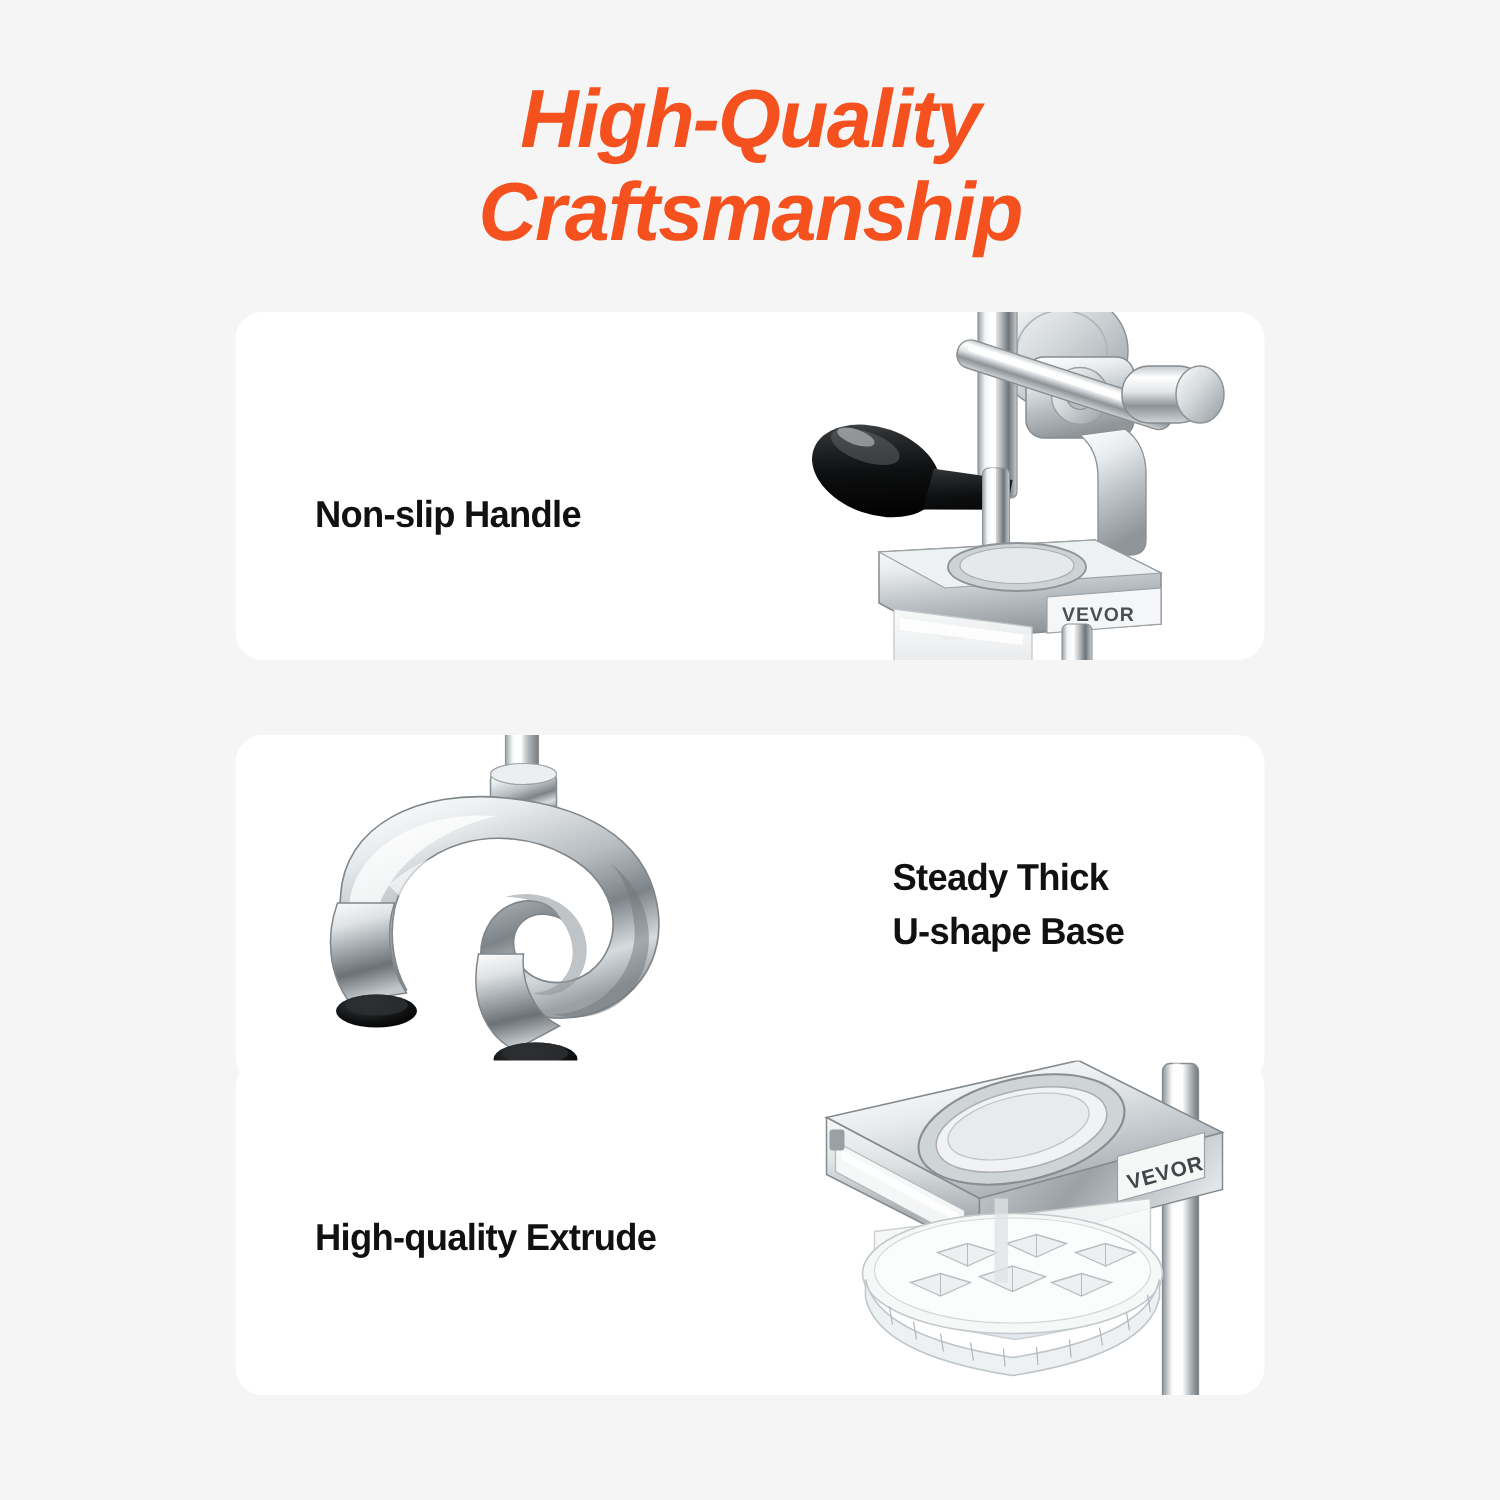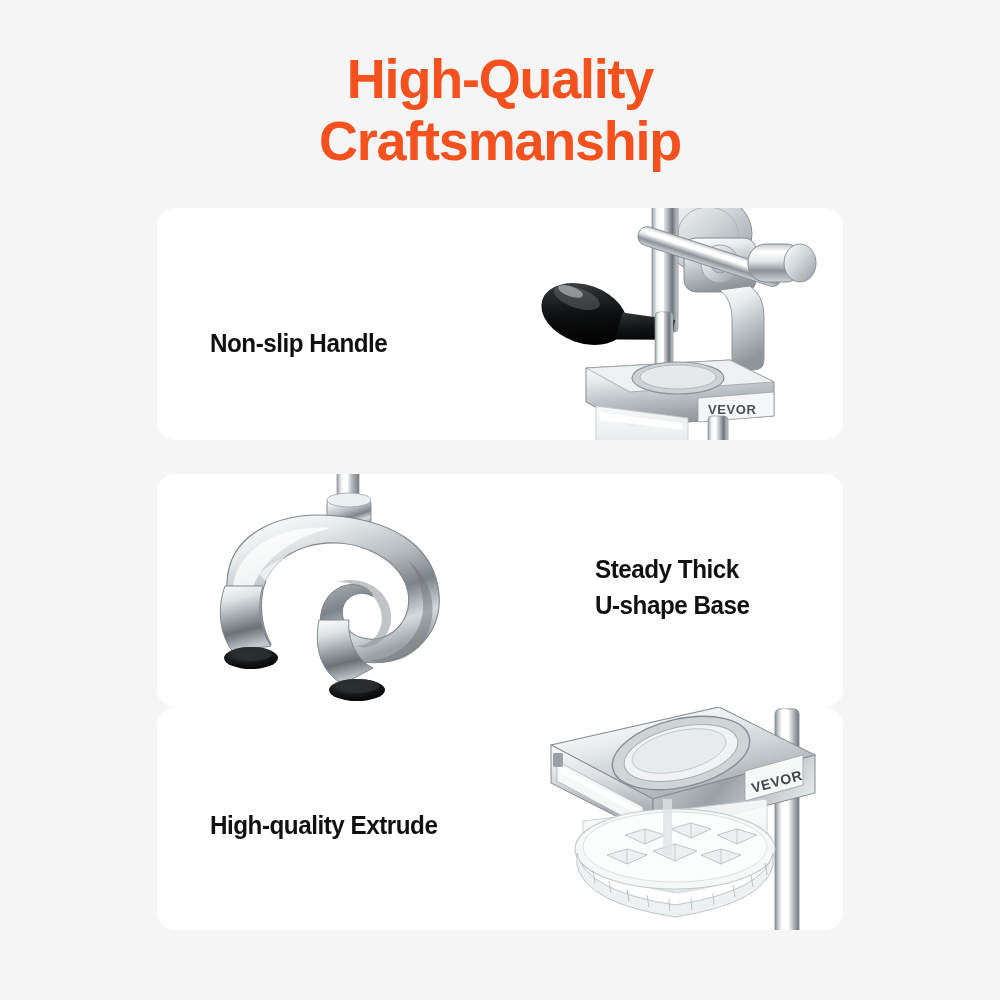--- a/index.html
+++ b/index.html
@@ -17,41 +17,42 @@
 
   
   #headline {
     position: absolute;
     left: 0;
     top: 48px;
     width: 1000px;
     text-align: center;
     line-height: 62px;
     letter-spacing: -1.2px;
+    font-style: italic;
   }
   #headline .hl-line {
     display: block;
     font-size: 55px;
     font-weight: 900;
     color: #f4511e;
     font-family: "Liberation Sans", sans-serif;
     transform: scaleX(0.98);
   }
 
   
   .card {
     position: absolute;
     left: 157px;
     width: 686px;
     background: #ffffff;
     border-radius: 18px;
     overflow: hidden;
   }
   #card-1 { top: 208px; height: 232px; }
-  #card-2 { top: 474px; height: 233px; }
+  #card-2 { top: 490px; height: 233px; }
   #card-3 { top: 707px; height: 223px; }
 
   .card-label {
     position: absolute;
     font-size: 25px;
     font-weight: 900;
     color: #111111;
     letter-spacing: -0.5px;
     line-height: 36px;
     white-space: pre-line;

